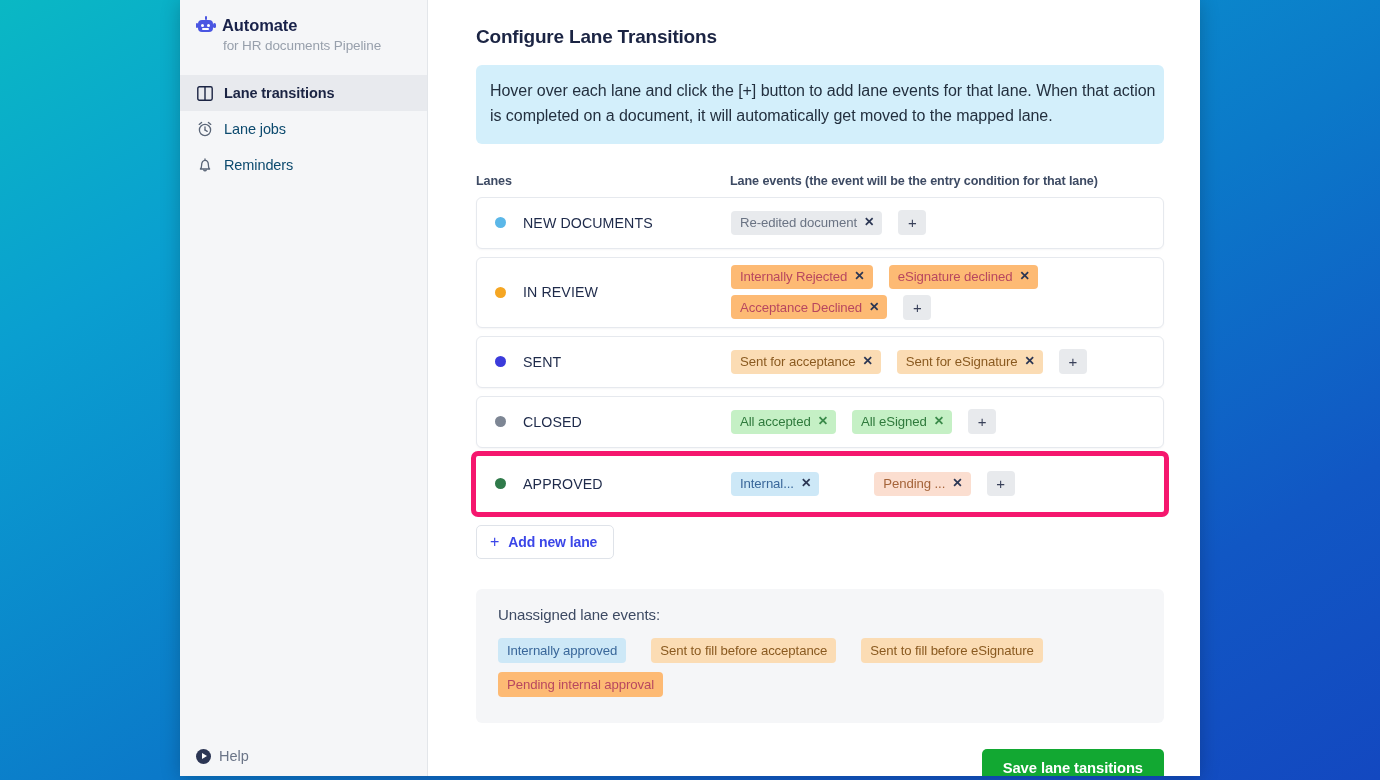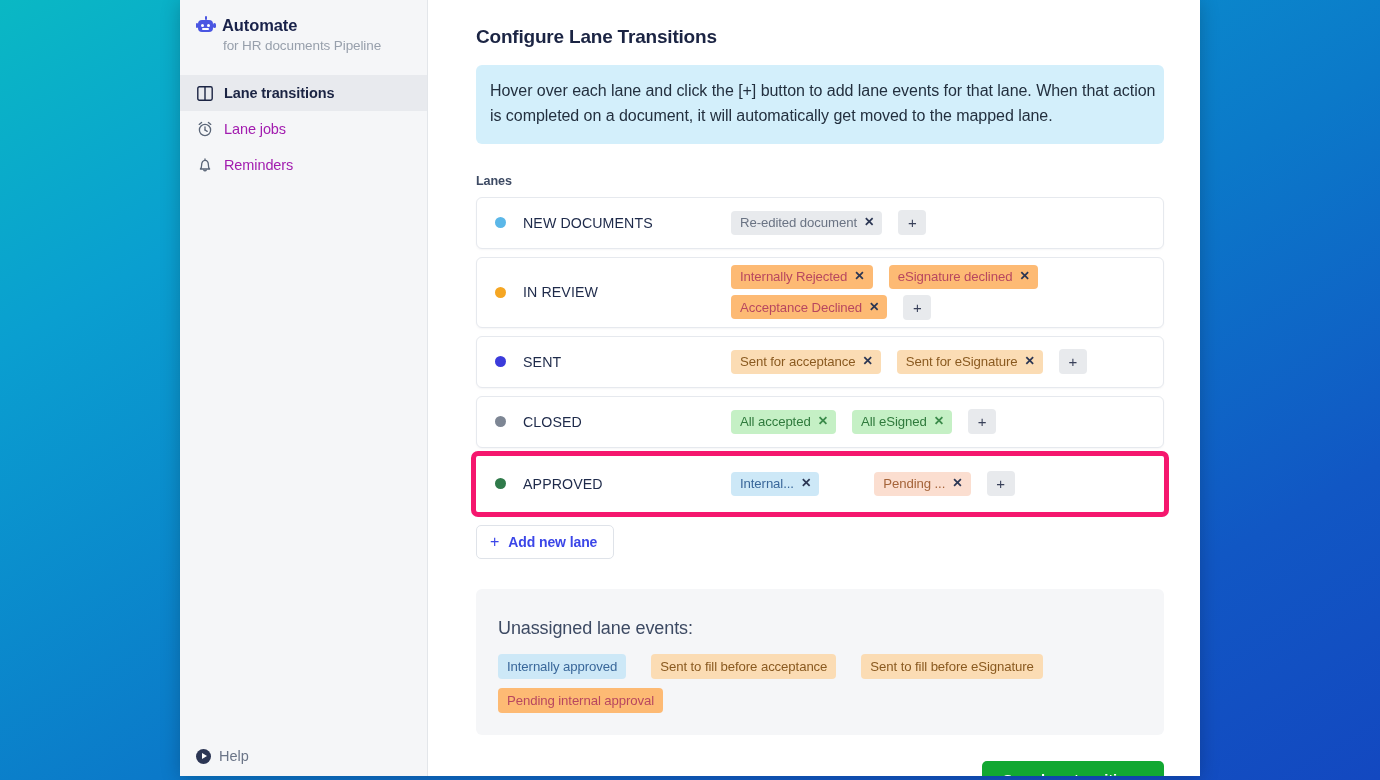--- a/index.html
+++ b/index.html
@@ -109,21 +109,21 @@
 
   .nav {
     margin-top: 22px;
   }
   .nav-item {
     display: flex;
     align-items: center;
     gap: 11px;
     height: 36px;
     padding: 0 16px;
-    color: #a21caf;
+    color: #0c4a6e;
     font-size: 14.5px;
     cursor: pointer;
     letter-spacing: -0.1px;
   }
   .nav-item.active {
     background: #e8eaee;
     color: #1b2443;
     font-weight: bold;
   }
   .nav-icon {
@@ -322,25 +322,24 @@
 
   .unassigned {
     margin-top: 30px;
     background: #f5f6f8;
     border-radius: 6px;
     padding: 17px 18px 22px 22px;
     max-width: 690px;
     min-height: 134px;
   }
   .unassigned-title {
-    font-size: 18px;
+    font-size: 15px;
     color: #3d4a63;
     margin-bottom: 15px;
     letter-spacing: -0.1px;
-    margin-top: 12px;
   }
   .unassigned-tags {
     display: flex;
     flex-wrap: wrap;
     gap: 9px 25px;
   }
   .unassigned-tags .tag { height: 25px; padding: 0 9px; }
 
   .footer {
     display: flex;
@@ -430,20 +429,21 @@
   </div>
 
   <div id="main">
 
     <div class="page-title">Configure Lane Transitions</div>
 
     <div class="info-banner">Hover over each lane and click the [+] button to add lane events for that lane. When that action is completed on a document, it will automatically get moved to the mapped lane.</div>
 
     <div class="col-headers">
       <div class="col-lanes">Lanes</div>
+      <div class="col-events">Lane events (the event will be the entry condition for that lane)</div>
     </div>
 
     <div class="lanes-list" id="lanes-list">
         <div class="lane-wrap">
           <div class="lane-card">
             <div class="lane-name-cell">
               <span class="lane-dot" style="background: rgb(91, 183, 232);"></span>
               <span class="lane-name">NEW DOCUMENTS</span>
             </div>
             <div class="lane-events">

